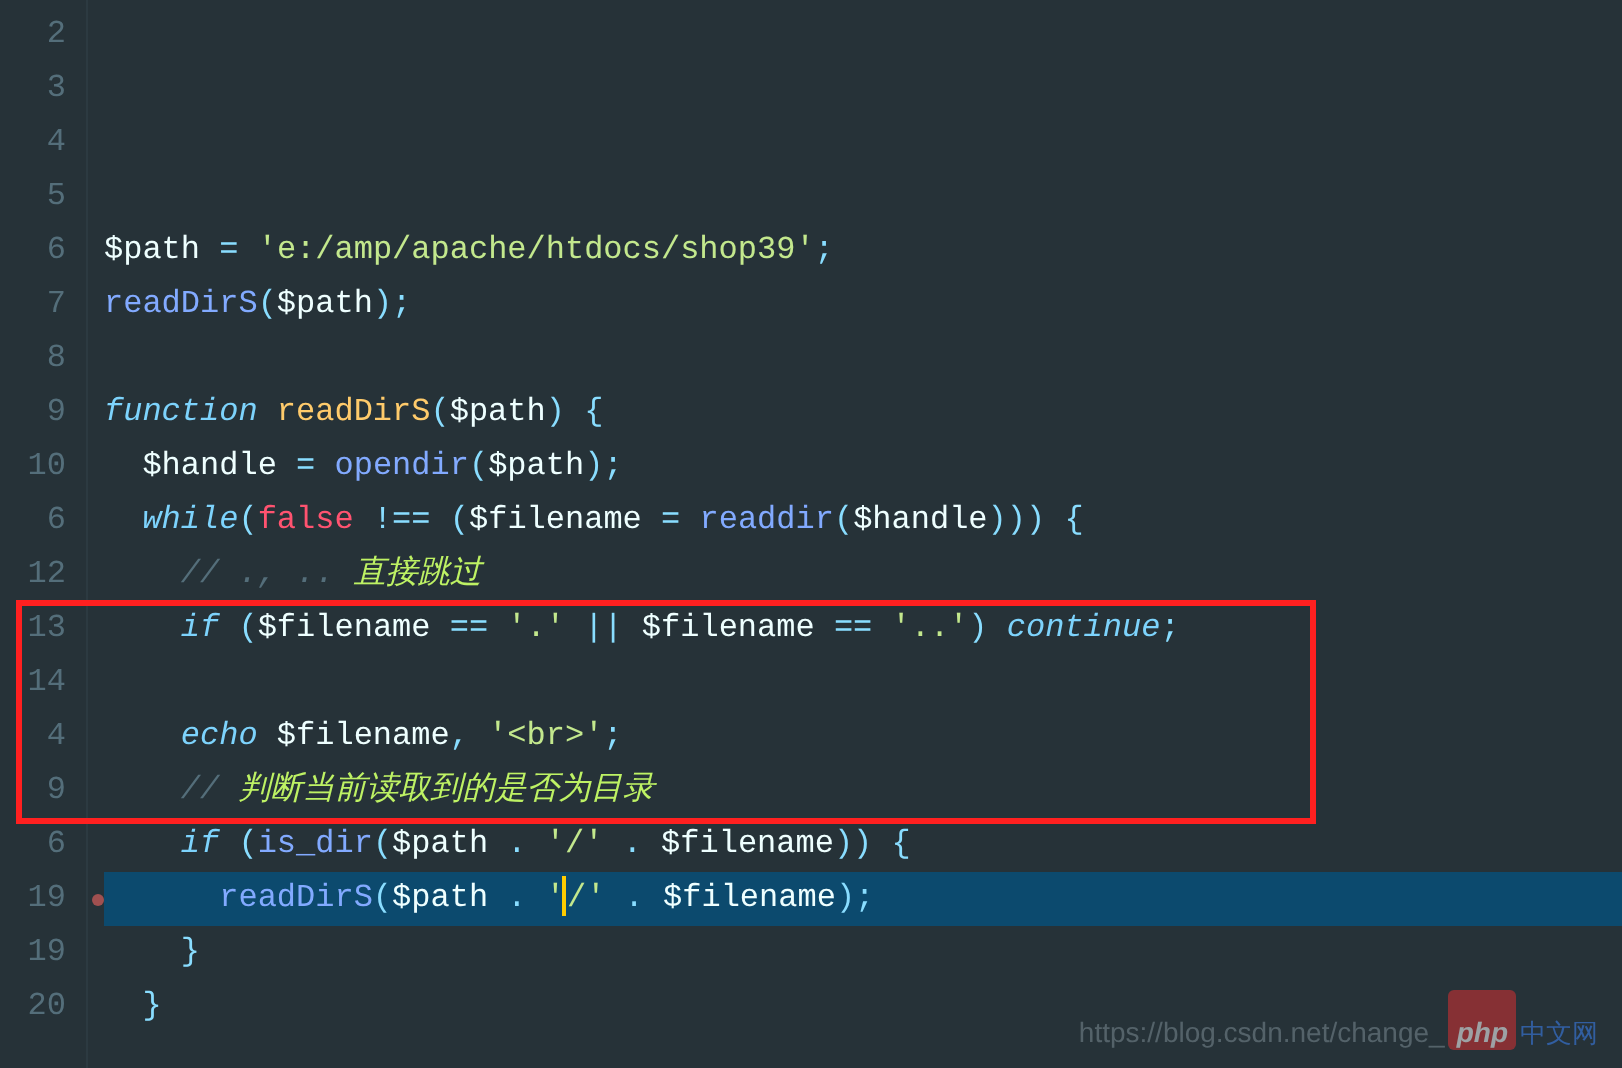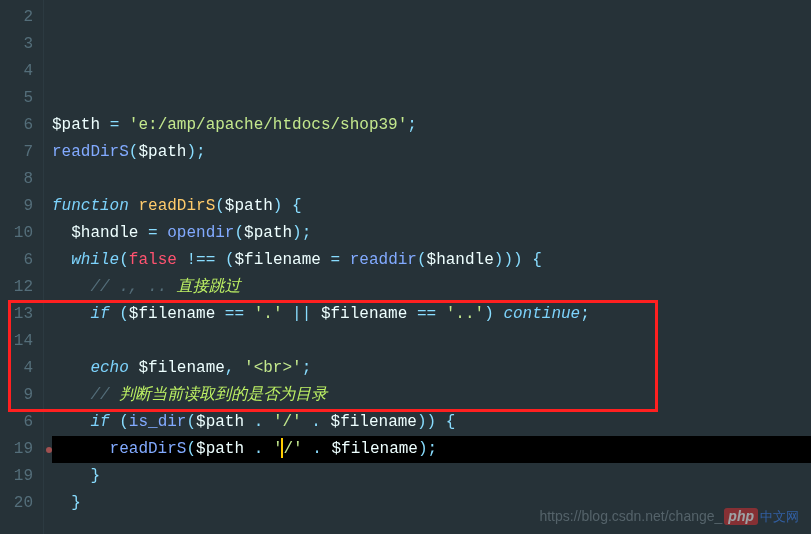--- a/index.html
+++ b/index.html
@@ -30,21 +30,21 @@
   .gutter .ln { display: block; }
   .code {
     flex: 1;
     padding: 4px 0 4px 8px;
     line-height: 27px;
     color: #eeffff;
     white-space: pre;
     position: relative;
   }
   .line { display: block; height: 27px; }
-  .line.hl { background: #000000; }
+  .line.hl { background: #0c4a6e; }
   .k  { color: #7dd3fc; font-style: italic; }     
   .fn { color: #82aaff; }                          
   .fd { color: #ffcb6b; }                          
   .v  { color: #eeffff; }                          
   .s  { color: #c3e88d; }                          
   .o  { color: #89ddff; }                          
   .c  { color: #546e7a; font-style: italic; }      
   .cc { color: #bef264; font-style: italic; }      
   .bf { color: #ff5370; }                          
   .cursor {
@@ -66,21 +66,21 @@
     color: #7a8a92;
     font-family: Arial, sans-serif;
     font-size: 14px;
     opacity: 0.55;
   }
   .watermark .accent {
     background: #d63031;
     color: #fff;
     font-style: italic;
     font-weight: bold;
-    padding: 0 4px 1px 4px;
+    padding: 13px 4px 1px 4px;
     border-radius: 3px;
     margin: 0 2px;
   }
   .watermark .cn {
     color: #3b82f6;
     font-size: 13px;
   }
   .linegutter-mark {
     position: absolute;
     left: 0px;

